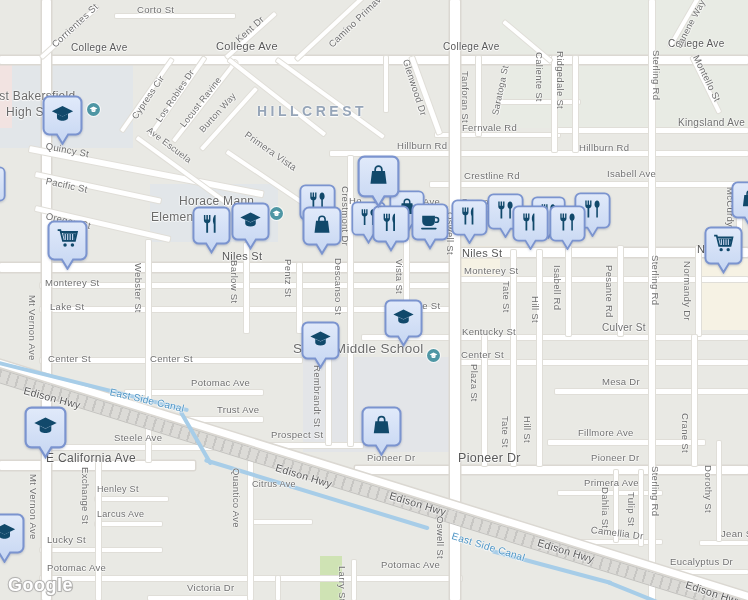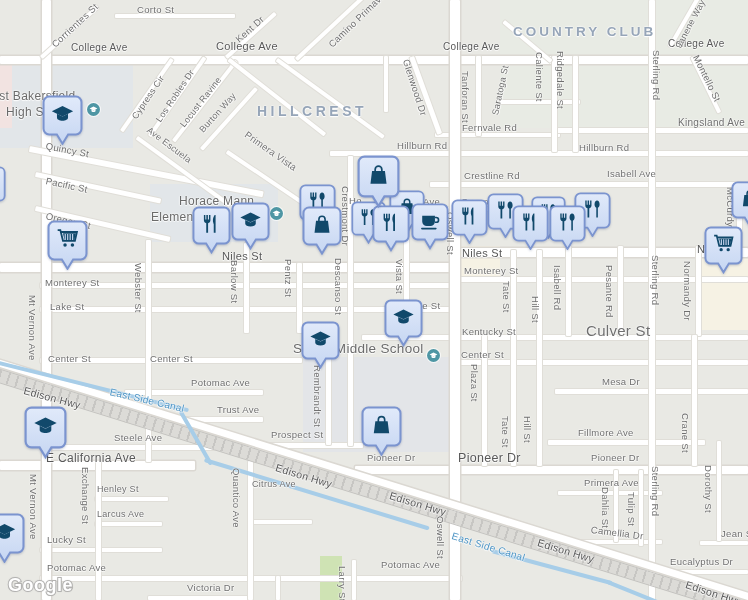--- a/index.html
+++ b/index.html
@@ -185,21 +185,21 @@
       <div class="lbl " style="left: 349px; top: 195px; font-size: 9.5px;">Ho</div>
       <div class="lbl " style="left: 423px; top: 196px; font-size: 9.5px;">Ave</div>
       <div class="lbl maj" style="left: 222px; top: 250px; font-size: 11px;">Niles St</div>
       <div class="lbl maj" style="left: 462px; top: 247px; font-size: 11px;">Niles St</div>
       <div class="lbl maj" style="left: 697px; top: 243px; font-size: 11px;">Niles St</div>
       <div class="lbl " style="left: 45px; top: 277px; font-size: 9.5px;">Monterey St</div>
       <div class="lbl " style="left: 464px; top: 265px; font-size: 9.5px;">Monterey St</div>
       <div class="lbl " style="left: 50px; top: 301px; font-size: 9.5px;">Lake St</div>
       <div class="lbl " style="left: 406px; top: 300px; font-size: 9.5px;">Lake St</div>
       <div class="lbl " style="left: 462px; top: 326px; font-size: 9.5px;">Kentucky St</div>
-      <div class="lbl " style="left: 586px; top: 322px; font-size: 15px;">Culver St</div>
+      <div class="lbl " style="left: 602px; top: 322px; font-size: 10px;">Culver St</div>
       <div class="lbl " style="left: 48px; top: 353px; font-size: 9.5px;">Center St</div>
       <div class="lbl " style="left: 150px; top: 353px; font-size: 9.5px;">Center St</div>
       <div class="lbl " style="left: 461px; top: 349px; font-size: 9.5px;">Center St</div>
       <div class="lbl " style="left: 602px; top: 376px; font-size: 9.5px;">Mesa Dr</div>
       <div class="lbl " style="left: 191px; top: 377px; font-size: 9.5px;">Potomac Ave</div>
       <div class="lbl " style="left: 217px; top: 404px; font-size: 9.5px;">Trust Ave</div>
       <div class="lbl " style="left: 114px; top: 432px; font-size: 9.5px;">Steele Ave</div>
       <div class="lbl " style="left: 578px; top: 427px; font-size: 9.5px;">Fillmore Ave</div>
       <div class="lbl " style="left: 271px; top: 429px; font-size: 9.5px;">Prospect St</div>
       <div class="lbl maj" style="left: 46px; top: 451px; font-size: 12px;">E California Ave</div>
@@ -265,21 +265,20 @@
       <div class="lbl vert" style="left: 626px; top: 492px; font-size: 9.5px;">Tulip St</div>
       <div class="lbl vert" style="left: 445px; top: 212px; font-size: 9.5px;">Oswell St</div>
       <div class="lbl vert" style="left: 435px; top: 516px; font-size: 9.5px;">Oswell St</div>
       <div class="lbl vert" style="left: 80px; top: 467px; font-size: 9.5px;">Exchange St</div>
       <div class="lbl vert" style="left: 231px; top: 468px; font-size: 9.5px;">Quantico Ave</div>
       <div class="lbl vert" style="left: 337px; top: 566px; font-size: 9.5px;">Larry St</div>
       <div class="lbl vert" style="left: 460px; top: 71px; font-size: 9.5px;">Tanforan St</div>
       <div class="lbl vert" style="left: 534px; top: 52px; font-size: 9.5px;">Caliente St</div>
       <div class="lbl vert" style="left: 555px; top: 51px; font-size: 9.5px;">Ridgedale St</div>
       <div class="lbl area" style="left: 257px; top: 103px; font-size: 14px; letter-spacing: 3.5px;">HILLCREST</div>
-      <div class="lbl area" style="left: 513px; top: 24px; font-size: 13.5px; letter-spacing: 3px;">COUNTRY CLUB</div>
       <div class="lbl school" style="left: -16px; top: 89px; font-size: 12px;">East Bakersfield</div>
       <div class="lbl school" style="left: 6px; top: 105px; font-size: 12px;">High School</div>
       <div class="lbl school" style="left: 179px; top: 194px; font-size: 12px;">Horace Mann</div>
       <div class="lbl school" style="left: 151px; top: 210px; font-size: 12px;">Elementary</div>
       <div class="lbl school" style="left: 293px; top: 341px; font-size: 13.5px;">Sierra Middle School</div>
       <div class="lbl water" style="left: 110px; top: 386px; font-size: 10px; transform: rotate(13deg);">East Side Canal</div>
       <div class="lbl water" style="left: 452px; top: 530px; font-size: 10px; transform: rotate(17deg);">East Side Canal</div>
       <div class="sdot" style="left: 87px; top: 103px;">
         <svg viewBox="0 0 24 24">
           <use href="#i-grad"></use>

